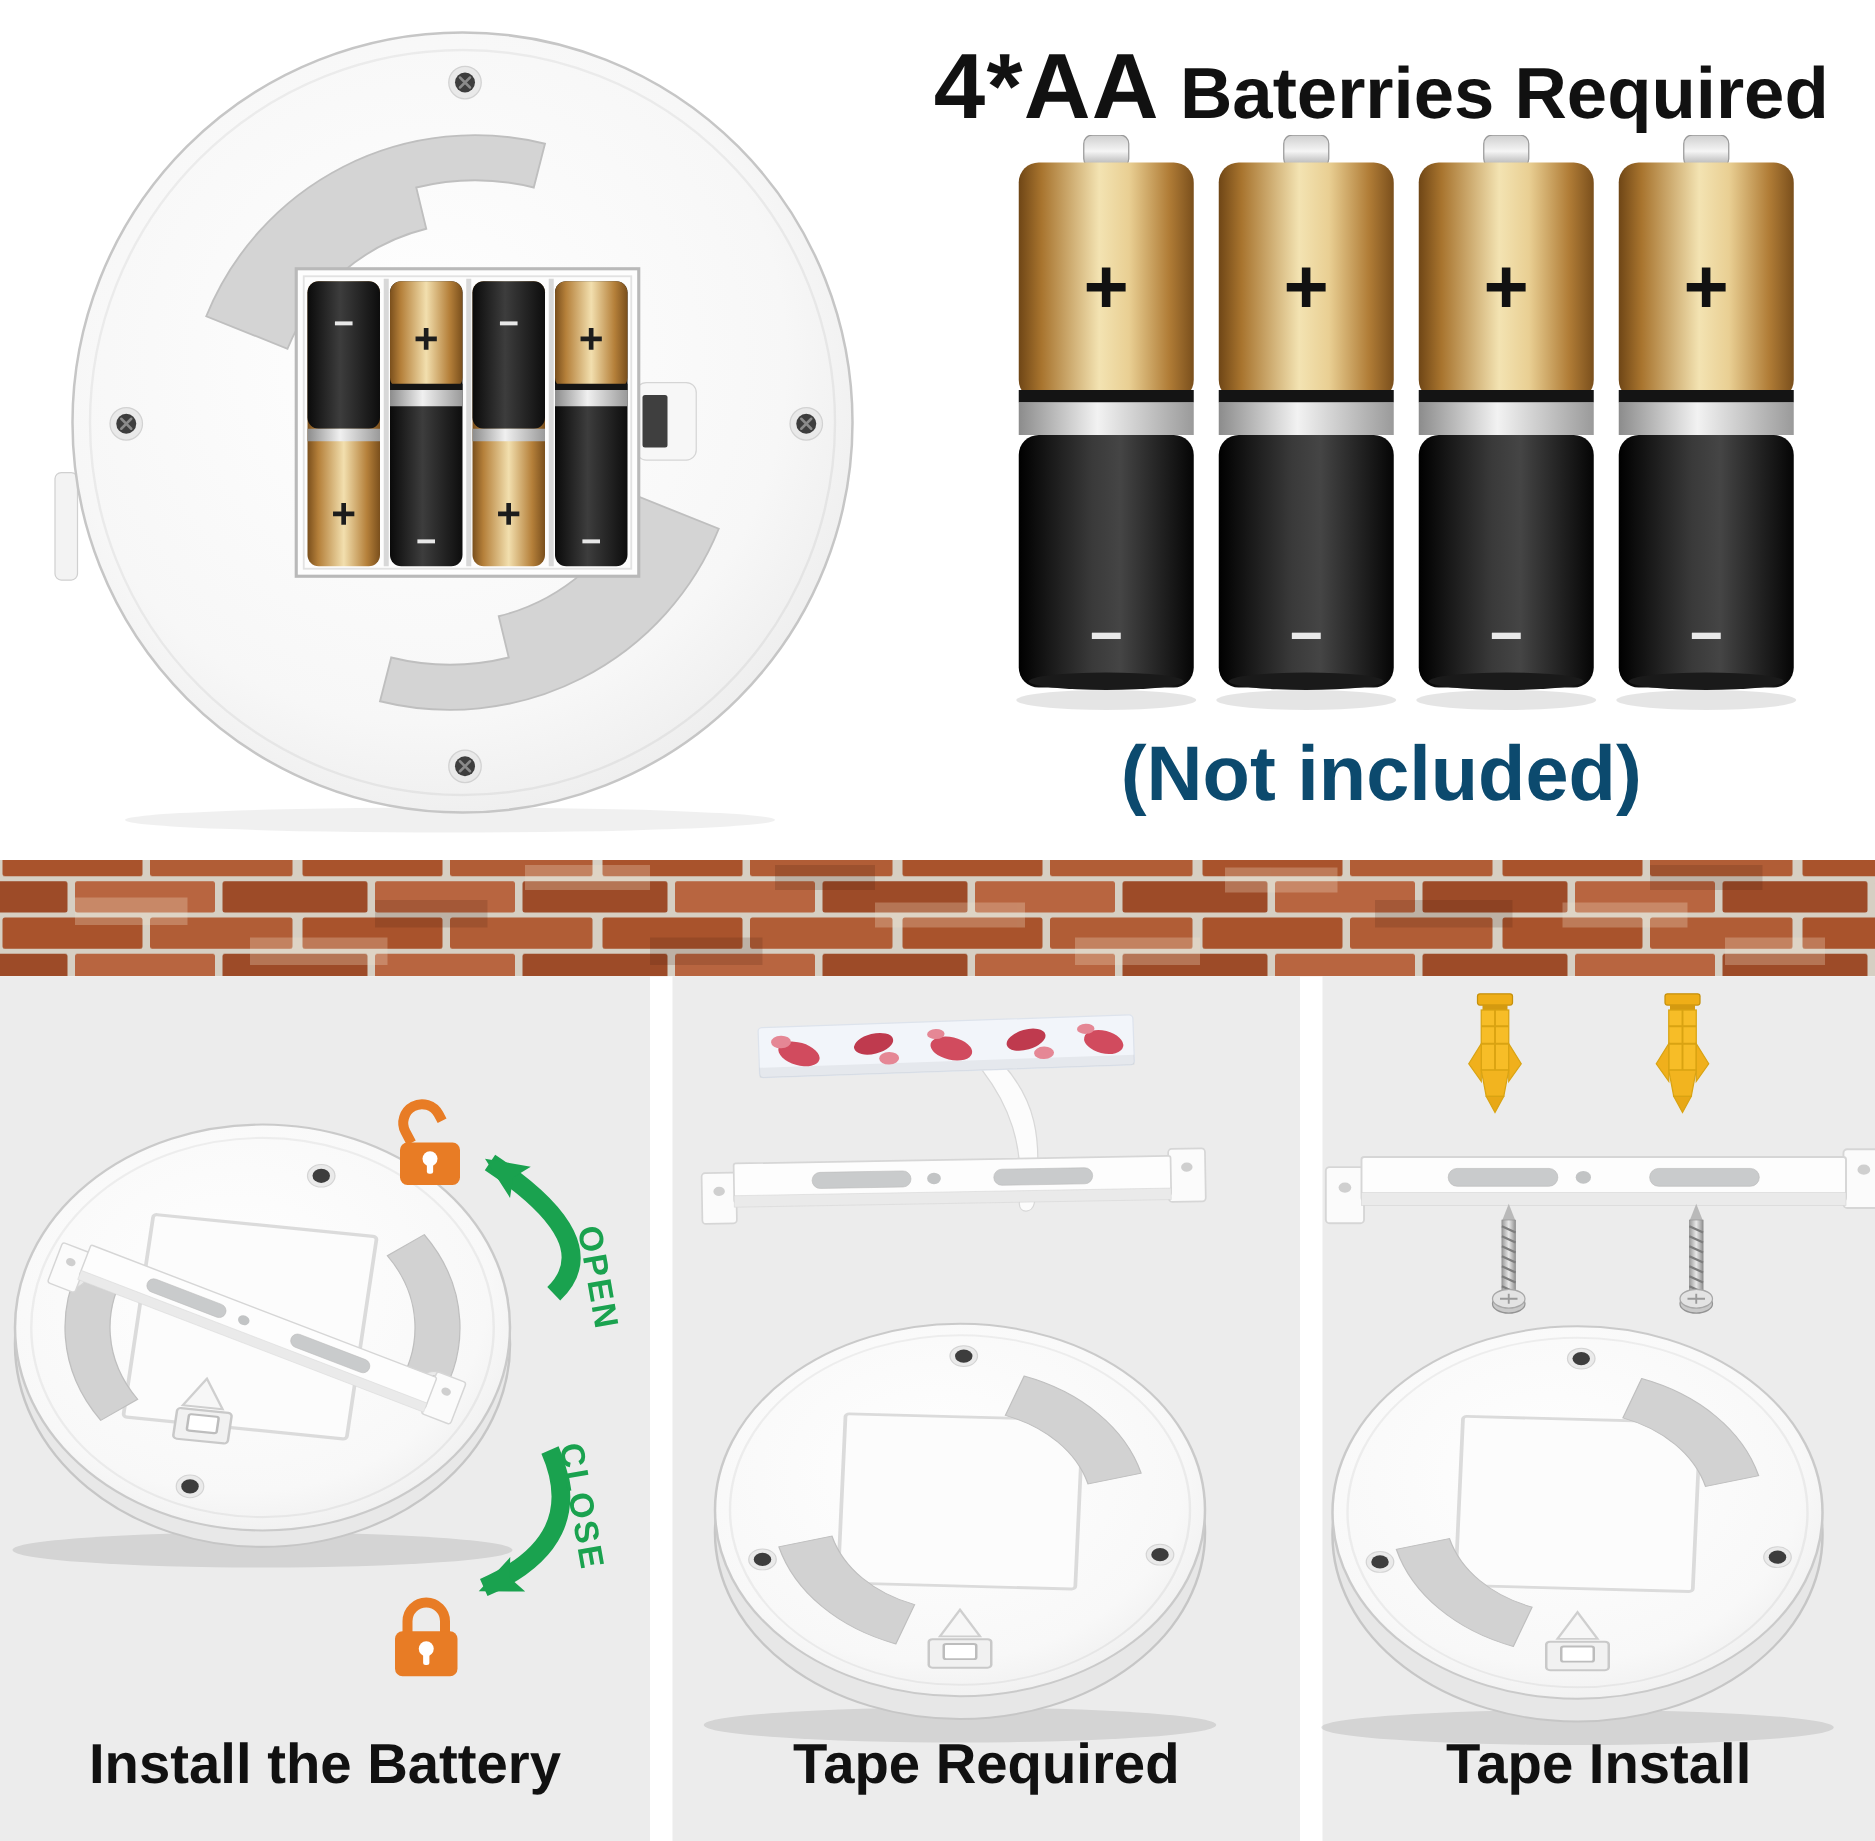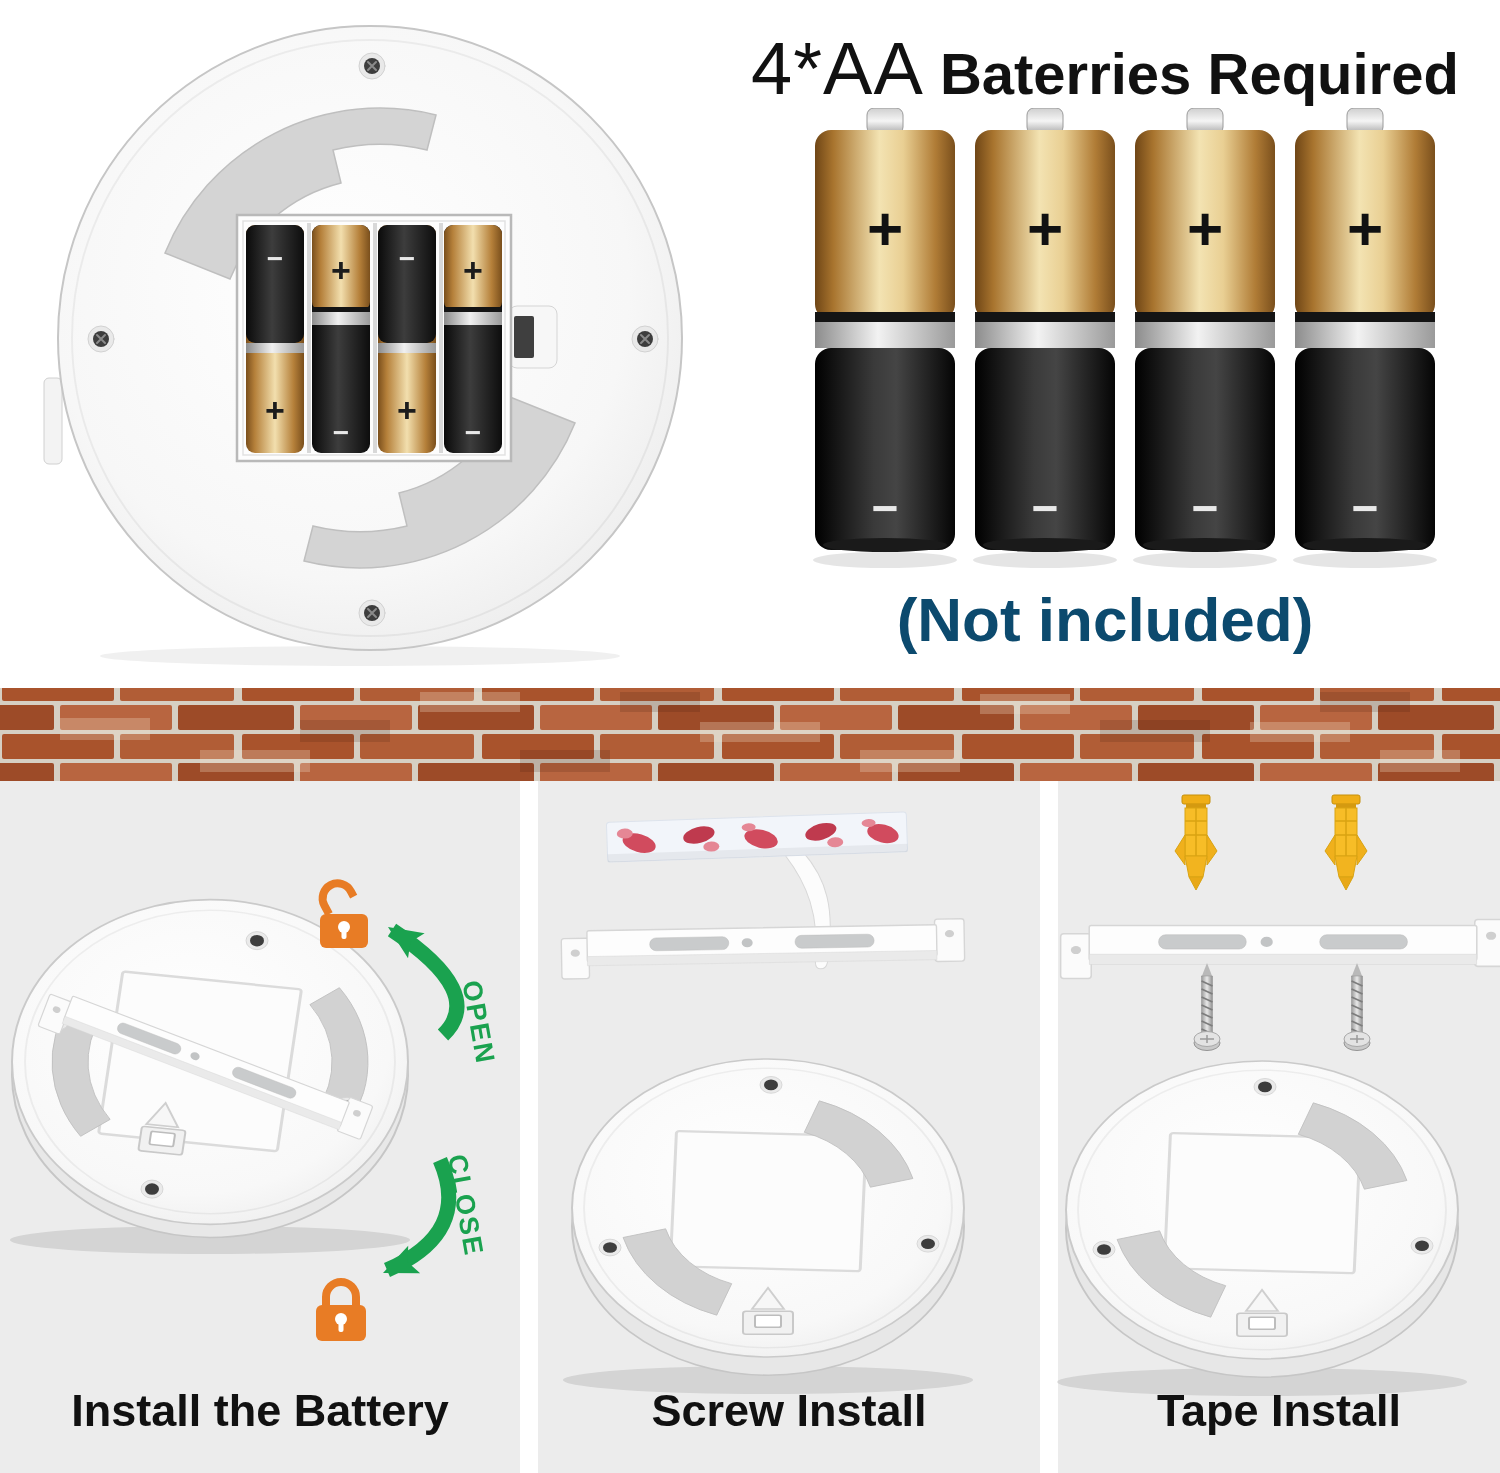--- a/index.html
+++ b/index.html
@@ -1,21 +1,21 @@
 <!DOCTYPE html>
 <html><head>
 <meta charset="utf-8">
 <style>
   html,body{margin:0;padding:0;background:#fff;}
   .stage{position:relative;width:1500px;height:1473px;background:#ffffff;overflow:hidden;
          font-family:"Liberation Sans",sans-serif;}
   .abs{position:absolute;}
   
   .title{left:740px;top:26px;width:730px;text-align:center;color:#111;white-space:nowrap;}
-  .title .big{font-size:74px;font-weight:400;letter-spacing:1px;text-align:right;}
+  .title .big{font-size:74px;font-weight:700;letter-spacing:1px;text-align:right;}
   .title .rest{font-size:58px;font-weight:700;letter-spacing:0px;text-align:right;}
   .not-included{left:745px;top:584px;width:720px;text-align:center;color:#0c4a6e;
                 font-size:62px;font-weight:700;}
   
   .panel{top:781px;height:692px;background:#ececec;}
   .panel-label{position:absolute;left:0;right:0;top:604px;text-align:center;
                font-size:45px;font-weight:700;color:#111;}
   .rot-label{position:absolute;width:130px;text-align:center;color:#1aa24f;
              font-size:27px;font-weight:700;letter-spacing:2px;}
   svg{display:block;}
@@ -221,21 +221,21 @@
       <rect x="1100" y="32" width="110" height="22"></rect>
         <rect x="520" y="62" width="90" height="22"></rect>
       <rect x="1320" y="4" width="90" height="20"></rect>
     </g>
   </svg>
 
   <div class="abs panel" style="left:0;width:520px">
     <div class="panel-label">Install the Battery</div>
   </div>
   <div class="abs panel" style="left:538px;width:502px">
-    <div class="panel-label">Screw Install</div>
+    <div class="panel-label">Tape Required</div>
   </div>
   <div class="abs panel" style="left:1058px;width:442px">
     <div class="panel-label">Tape Install</div>
   </div>
 
   <svg class="abs" style="left:0;top:781px" width="1500" height="692" viewBox="0 0 1500 692">
     <defs>
       <radialGradient id="faceGrad2" cx="45%" cy="40%" r="65%">
         <stop offset="0" stop-color="#ffffff"></stop>
           <stop offset="0.78" stop-color="#f8f8f8"></stop>

